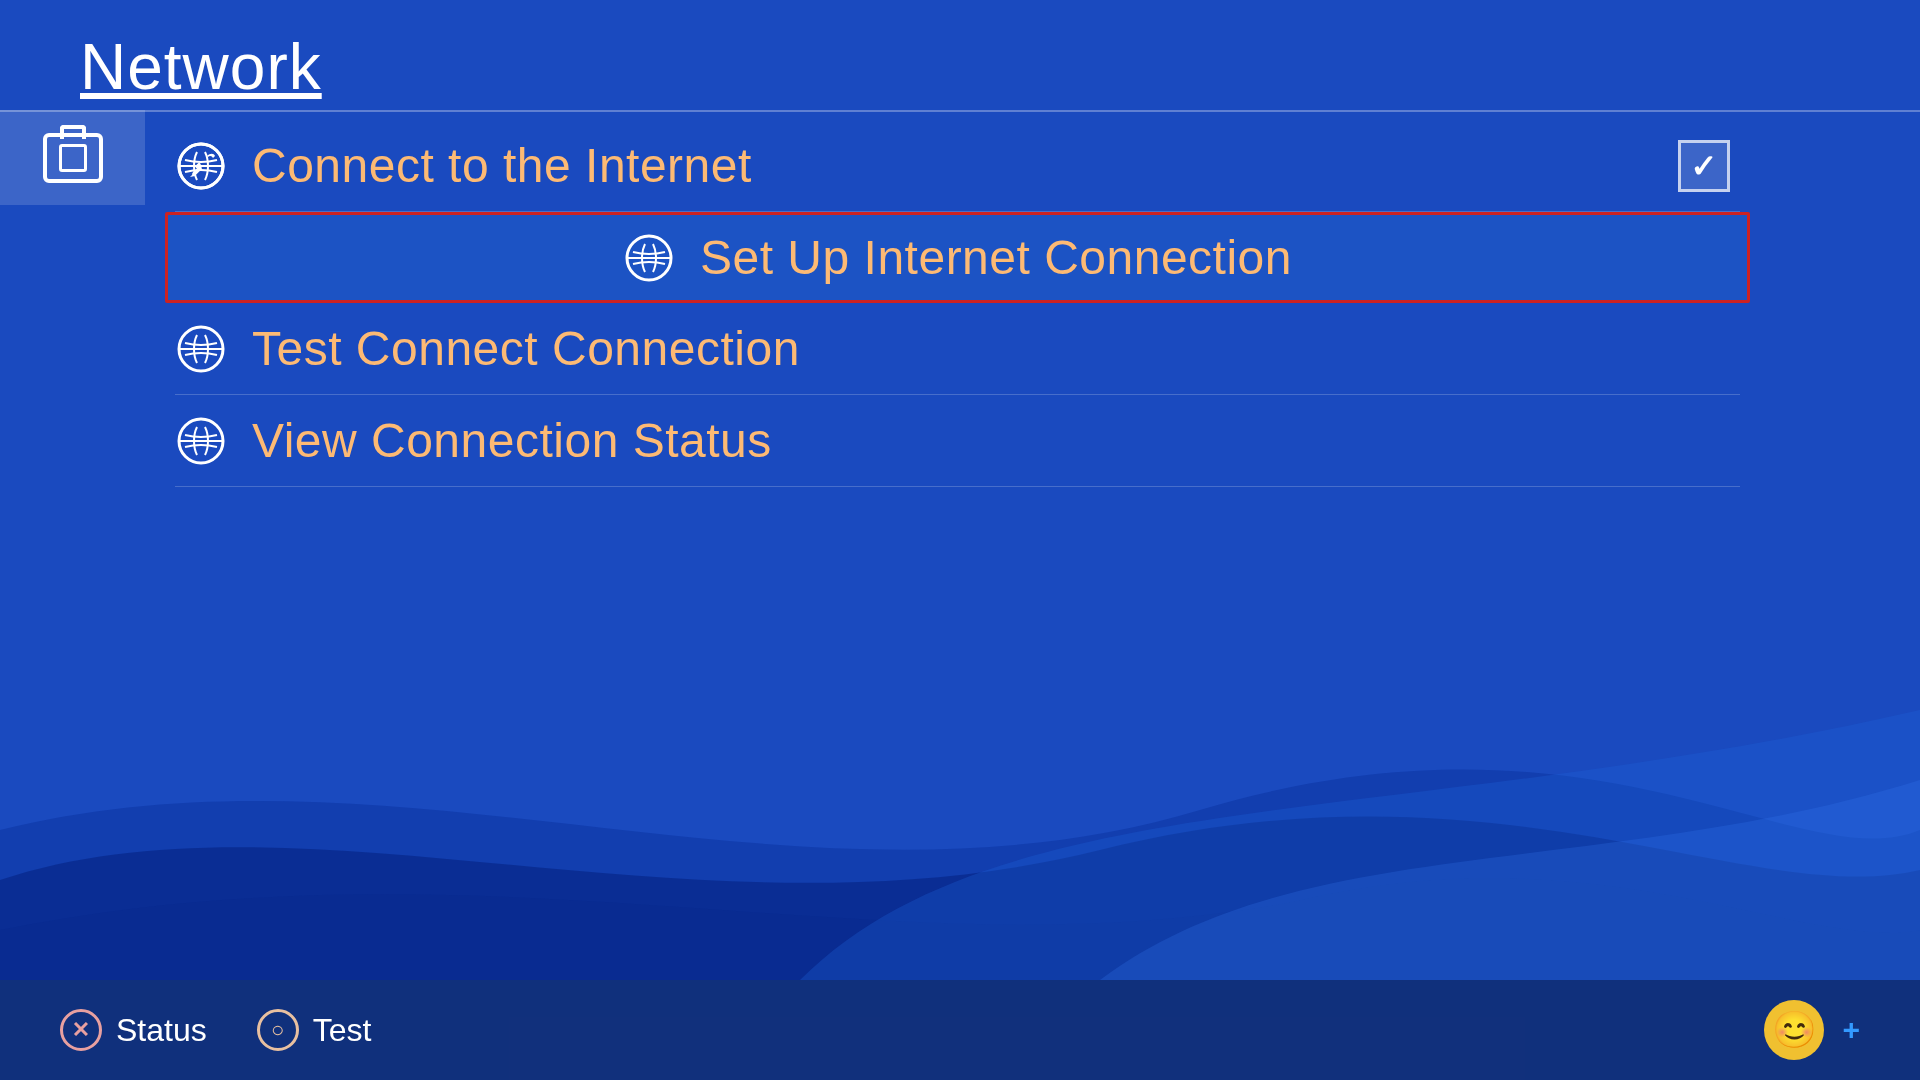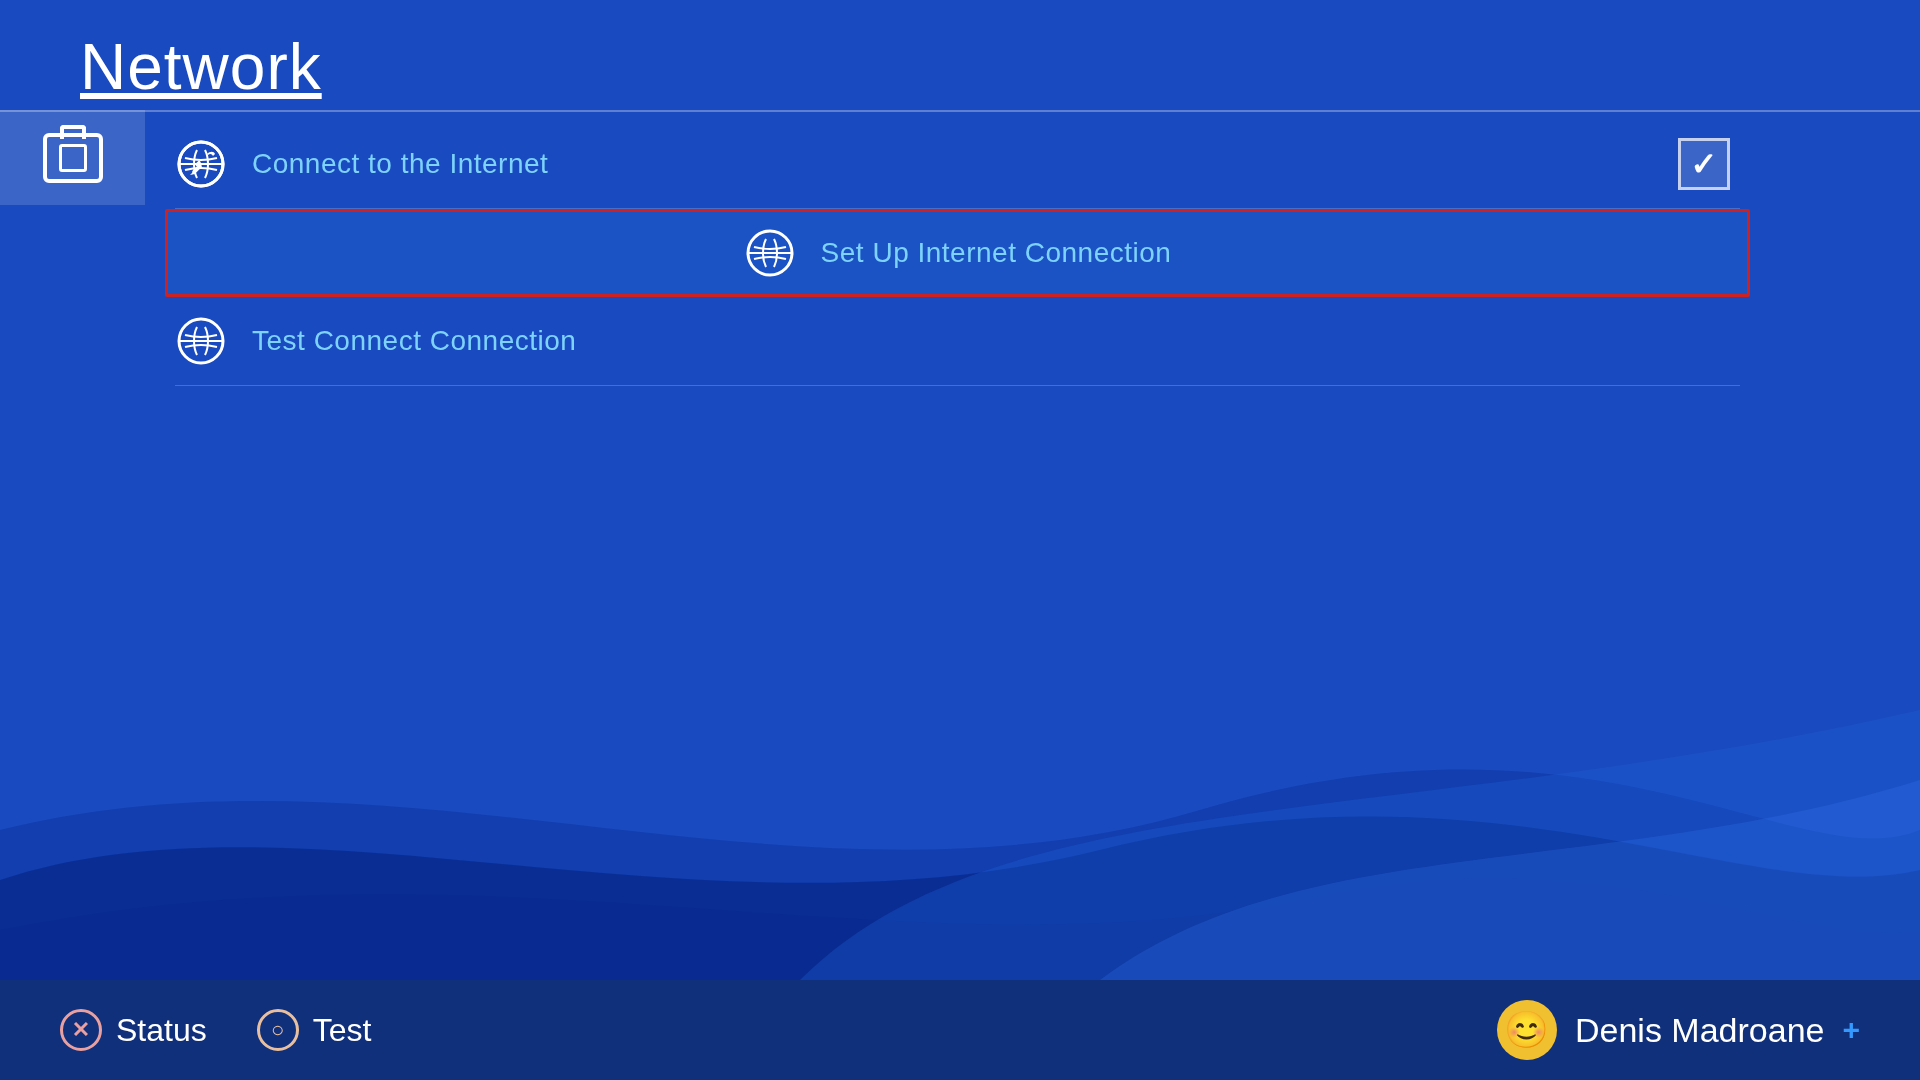--- a/index.html
+++ b/index.html
@@ -128,23 +128,23 @@
       align-items: center;
       justify-content: center;
     }
 
     .menu-icon svg {
       width: 48px;
       height: 48px;
     }
 
     .menu-label {
-      font-size: 28px;
+      font-size: 48px;
       font-weight: 300;
-      color: #7dd3fc;
+      color: #fdba74;
       letter-spacing: 0.5px;
     }
 
     
     .checkbox {
       position: absolute;
       right: 10px;
       width: 52px;
       height: 52px;
       border: 3px solid rgba(255,255,255,0.7);
@@ -319,20 +319,33 @@
         <path d="M28 10 C30 14 31 19 31 24 C31 29 30 34 28 38" fill="none" stroke="white" stroke-width="2"></path>
         <path d="M8 18 Q24 22 40 18" fill="none" stroke="white" stroke-width="2"></path>
         <path d="M8 30 Q24 26 40 30" fill="none" stroke="white" stroke-width="2"></path>
         <line x1="2" y1="24" x2="46" y2="24" stroke="white" stroke-width="2"></line>
       </svg>
     </div>
     <span class="menu-label">Test Connect Connection</span>
   </div>
 
 
+  <div class="menu-item">
+    <div class="menu-icon">
+      <svg viewBox="0 0 48 48" xmlns="http://www.w3.org/2000/svg">
+        <circle cx="24" cy="24" r="22" fill="none" stroke="white" stroke-width="3"></circle>
+        <path d="M20 10 C18 14 17 19 17 24 C17 29 18 34 20 38" fill="none" stroke="white" stroke-width="2"></path>
+        <path d="M28 10 C30 14 31 19 31 24 C31 29 30 34 28 38" fill="none" stroke="white" stroke-width="2"></path>
+        <path d="M8 18 Q24 22 40 18" fill="none" stroke="white" stroke-width="2"></path>
+        <path d="M8 30 Q24 26 40 30" fill="none" stroke="white" stroke-width="2"></path>
+        <line x1="2" y1="24" x2="46" y2="24" stroke="white" stroke-width="2"></line>
+      </svg>
+    </div>
+    <span class="menu-label">View Connection Status</span>
+  </div>
 
 </div>
 
 <div class="bottom-bar">
   <div class="bottom-controls-left">
     <div class="bottom-control">
       <div class="btn-circle btn-x">
         <span>✕</span>
       </div>
       <span>Status</span>
@@ -341,16 +354,15 @@
       <div class="btn-circle btn-o">
         <span>○</span>
       </div>
       <span>Test</span>
     </div>
   </div>
   <div class="bottom-right">
     <div class="avatar">
       <span>😊</span>
     </div>
-    <span>Denis Madroane</span>
     <span class="ps-plus-icon">+</span>
   </div>
 </div>
 
 </body></html>

